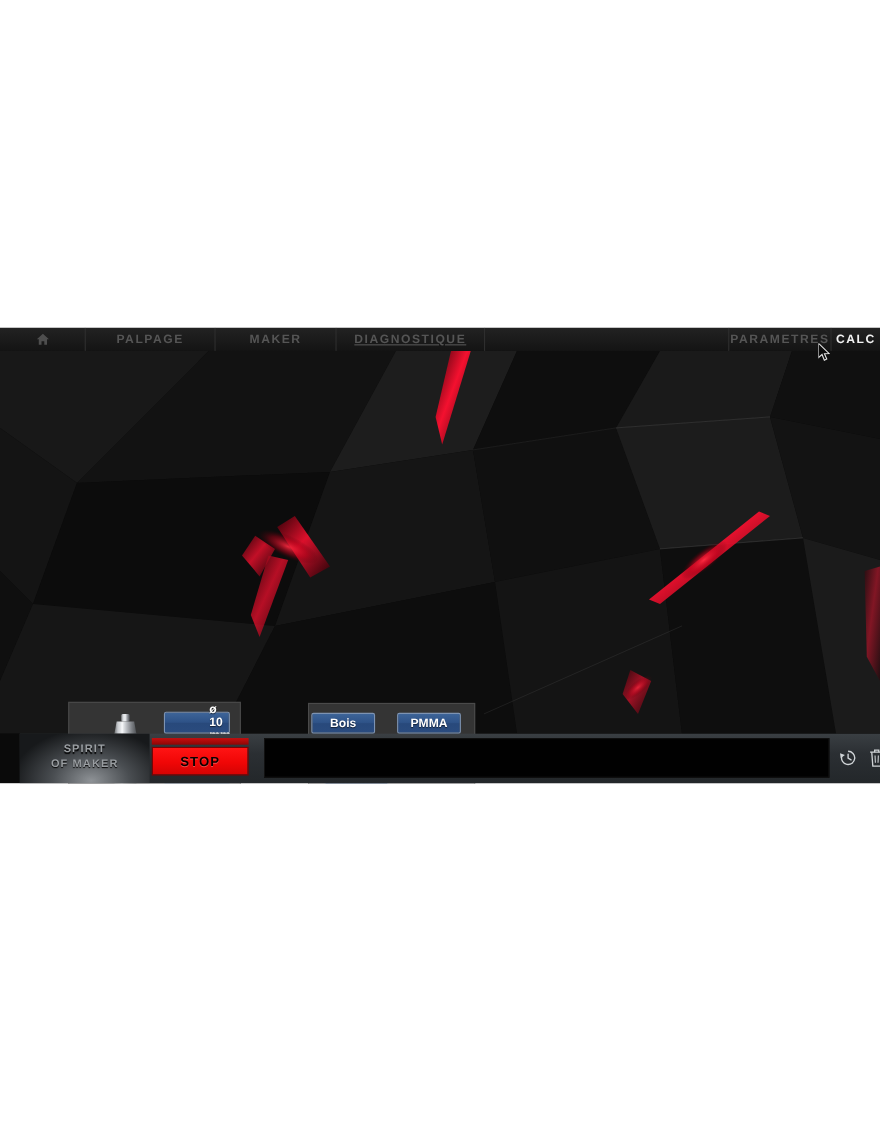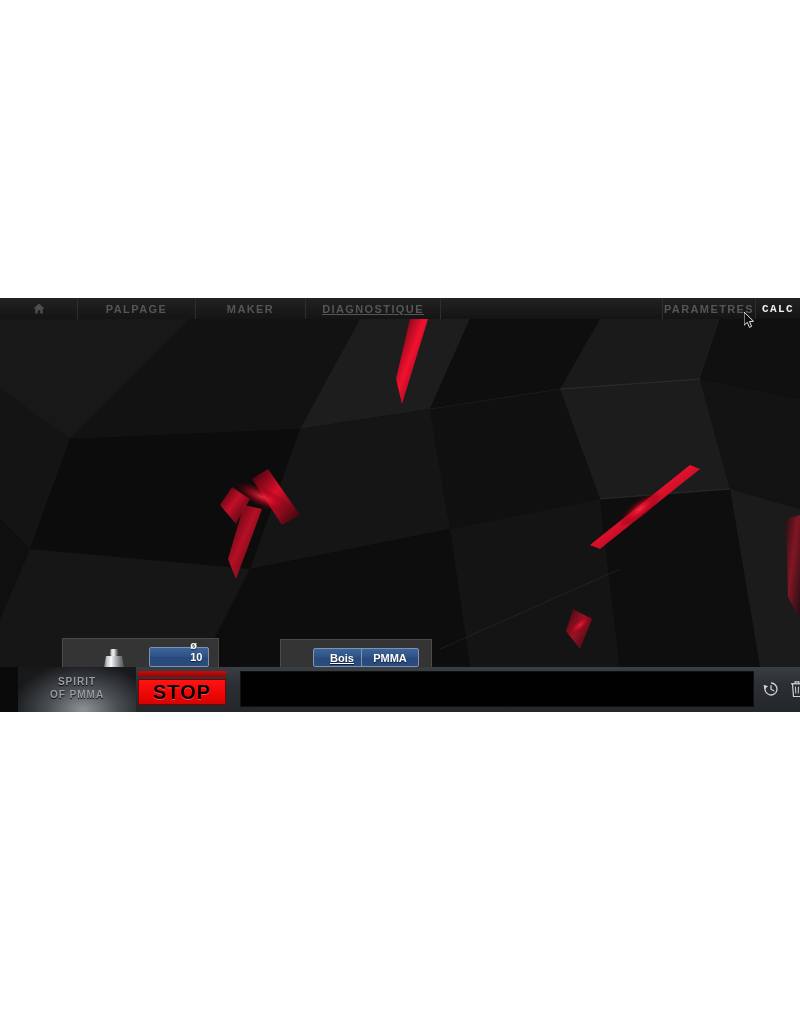--- a/index.html
+++ b/index.html
@@ -33,21 +33,21 @@
     color: #555; height: 100%;
     border-right: 1px solid #2e2e2e;
     user-select: none;
   }
   .nav-cell.home { width: 78px; border-right: 1px solid #2e2e2e; }
   .nav-cell.w-palp { width: 118px; }
   .nav-cell.w-outils { width: 110px; }
   .nav-cell.w-diag { width: 135px; text-decoration: underline; }
   .nav-cell.spacer { flex: 1; border-right: 1px solid #2e2e2e; }
   .nav-cell.w-param { width: 93px; text-align: right; }
-  .nav-cell.w-calc { width: 44px; border-right: none; color: #f2f2f2; font-family: Liberation Mono, monospace; }
+  .nav-cell.w-calc { width: 44px; border-right: none; color: #f2f2f2; }
   .home-ico { width: 12px; height: 11px; display:block; }
 
   
   #bg {
     position: absolute; left: 0; top: 21px;
     width: 800px; height: 348px;
     background: #0b0b0b;
     overflow: hidden;
   }
   #bg svg { display: block; }
@@ -79,21 +79,21 @@
   .dia-btn {
     position: absolute; left: 86px; width: 60px; height: 20px;
     font-size: 11px;
   }
   #db0 { top: 8px; padding-left: 42px; }
   #db1 { top: 31px; }
   #db2 { top: 54px; }
 
   
   .mat-btn { position: absolute; width: 58px; height: 19px; font-size: 11px; }
-  #mb-bois    { left: 32px;  top: 8px; text-decoration: underline; }
+  #mb-bois    { left: 2px;  top: 8px; }
   #mb-pmma    { left: 80px;  top: 8px; }
   #mb-acetate { left: 14px;  top: 32px; }
   #mb-laiton  { left: 80px;  top: 32px; }
   #mb-au4g    { left: 14px;  top: 56px; }
 
   
   #bottombar {
     position: absolute; left: 18px; top: 369px;
     width: 800px; height: 45px;
     background: linear-gradient(180deg,#3a3f43 0%,#2b2f33 40%,#23272a 100%);
@@ -111,21 +111,21 @@
   }
   #stop-wrap { position: absolute; left: 120px; top: 4px; width: 88px; height: 34px; }
   #stop-strip {
     position: absolute; left: 0; top: 0; width: 88px; height: 6px;
     background: linear-gradient(180deg,#c70d0d,#8f0606);
   }
   #stop-btn {
     position: absolute; left: 0; top: 8px; width: 88px; height: 26px;
     background: linear-gradient(180deg,#ff1414 0%,#f00606 55%,#d40303 100%);
     border: 1px solid #7d0000;
-    color: #0c0000; font-size: 20px; font-weight: bold; letter-spacing: 1px;
+    color: #0c0000; font-size: 12px; font-weight: bold; letter-spacing: 1px;
     display: flex; align-items: center; justify-content: center;
     text-shadow: 0 1px 0 rgba(255,160,160,.45);
   }
   #console {
     position: absolute; left: 222px; top: 4px;
     width: 514px; height: 36px;
     background: #010101; border: 1px solid #111;
     color: #cfcfcf; font-family: "Liberation Mono", monospace; font-size: 9px;
     padding: 3px 5px; overflow: hidden;
   }
@@ -283,21 +283,21 @@
     <div class="bluebtn mat-btn" id="mb-acetate">Acetate</div>
     <div class="bluebtn mat-btn" id="mb-laiton">Laiton</div>
     <div class="bluebtn mat-btn" id="mb-au4g">AU4G</div>
 
   </div>
 
   <div id="bottombar">
     <div id="brand-box">
       <div id="brand-text">
         <div>SPIRIT</div>
-        <div>OF PMMA</div>
+        <div>OF MAKER</div>
       </div>
     </div>
 
     <div id="stop-wrap">
       <div id="stop-strip"></div>
       <div id="stop-btn">STOP</div>
     </div>
 
     <div id="console"></div>
 

